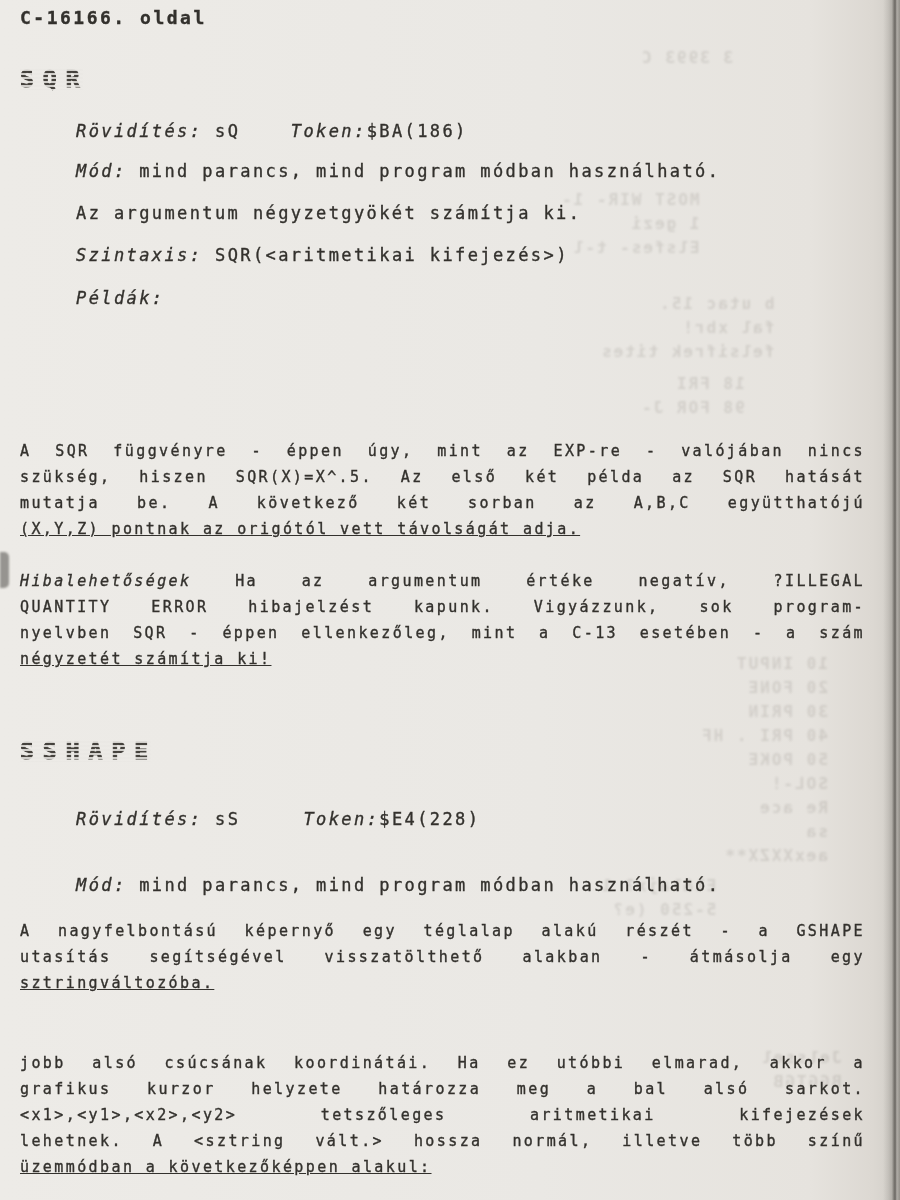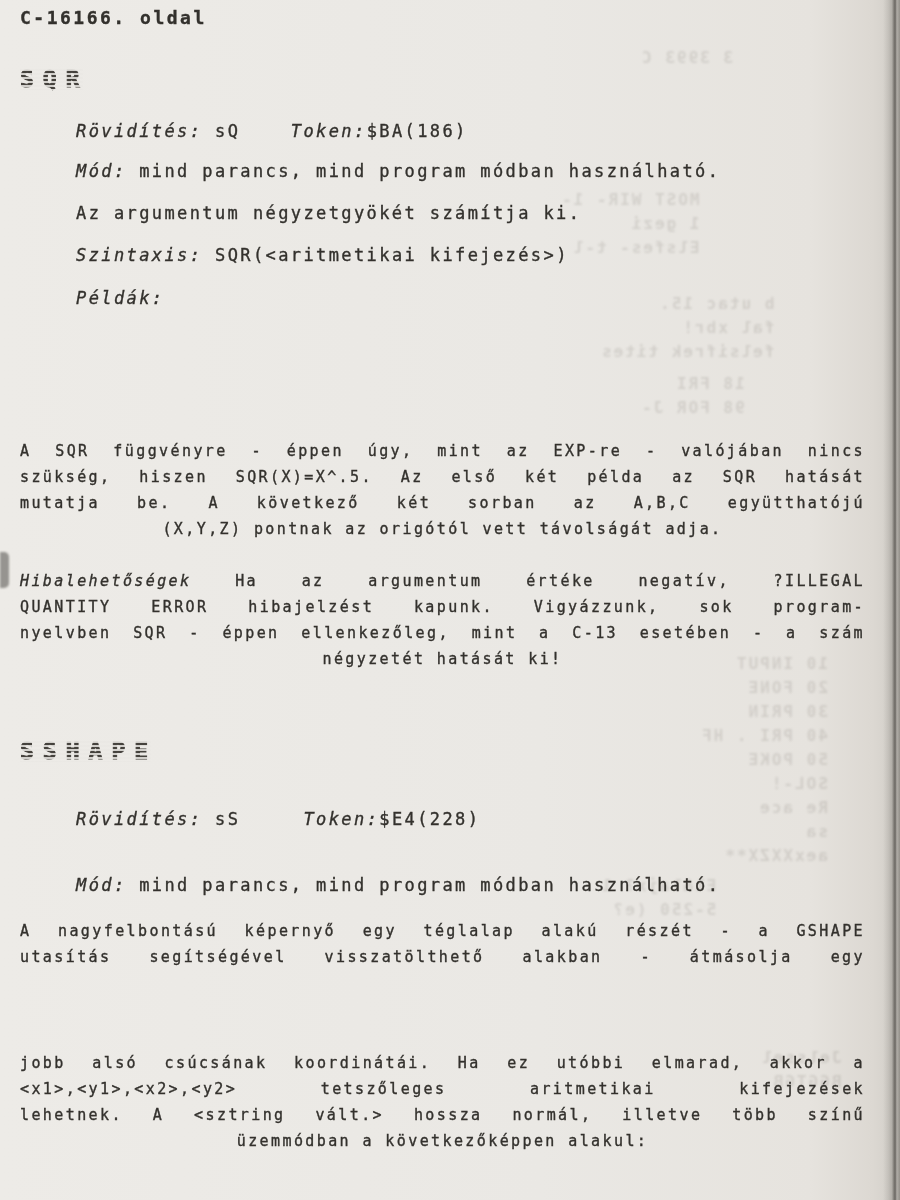--- a/index.html
+++ b/index.html
@@ -14,21 +14,21 @@
        font-size:18px;font-weight:bold;letter-spacing:2.5px;white-space:pre;}
   .title{position:absolute;left:20px;font-size:23px;font-weight:bold;letter-spacing:9px;
          color:#45423d;-webkit-text-stroke:1px #45423d;line-height:30px;}
   .title::after{content:"";position:absolute;inset:3px 6px 4px 0;pointer-events:none;
          background:repeating-linear-gradient(to bottom,rgba(234,232,228,0) 0 2px,rgba(234,232,228,0.85) 2px 4px);}
   .line{position:absolute;left:32px;width:845px;font-size:17px;letter-spacing:2.4px;white-space:pre;line-height:22px;margin-left:44px;}
   .it{font-style:italic;}
   .code{position:absolute;left:20px;width:845px;font-size:17px;letter-spacing:2.4px;white-space:pre;line-height:24px;}
   .par{position:absolute;left:20px;width:845px;font-size:15px;letter-spacing:2.4px;line-height:26px;}
   .jl{text-align:justify;text-align-last:justify;}
-  .ll{text-align:center;}
+  .ll{text-align:left;text-decoration:underline;}
   .ghost{position:absolute;color:rgba(70,64,56,0.13);filter:blur(1.1px);transform:scaleX(-1);
          font-size:16px;letter-spacing:2px;white-space:pre-line;line-height:24px;
          -webkit-text-stroke:0 transparent;font-weight:bold;}
   .edge{position:absolute;top:0;right:0;width:17px;height:1200px;pointer-events:none;
         background:linear-gradient(to right,rgba(60,56,50,0) 0%,rgba(60,56,50,0.10) 30%,
                    rgba(60,56,50,0.22) 52%,rgba(45,42,38,0.55) 66%,rgba(45,42,38,0.60) 72%,
                    rgba(80,76,70,0.25) 82%,rgba(60,56,50,0.40) 100%);}
   .smudge{position:absolute;left:0;top:552px;width:9px;height:36px;background:rgba(45,42,38,0.45);
           border-radius:0 5px 5px 0;filter:blur(1px);}
 </style>
@@ -82,37 +82,39 @@
     <div class="jl">A SQR függvényre - éppen úgy, mint az EXP-re - valójában nincs</div>
     <div class="jl">szükség, hiszen SQR(X)=X^.5. Az első két példa az SQR hatását</div>
     <div class="jl">mutatja be. A következő két sorban az A,B,C együtthatójú</div>
     <div class="ll">(X,Y,Z) pontnak az origótól vett távolságát adja.</div>
   </div>
 
   <div class="par" style="top:568px">
     <div class="jl"><span class="it">Hibalehetőségek</span><span> Ha az argumentum értéke negatív, ?ILLEGAL</span></div>
     <div class="jl">QUANTITY ERROR hibajelzést kapunk. Vigyázzunk, sok program-</div>
     <div class="jl">nyelvben SQR - éppen ellenkezőleg, mint a C-13 esetében - a szám</div>
-    <div class="ll">négyzetét hatását ki!</div>
+    <div class="ll">négyzetét számítja ki!</div>
   </div>
 
   <div class="title" style="top:736px">SSHAPE</div>
 
   <div class="line" style="top:808px"><span class="it">Rövidítés:</span><span> sS     </span><span class="it">Token:</span><span>$E4(228)</span></div>
 
   <div class="line" style="top:874px"><span class="it">Mód:</span><span> mind parancs, mind program módban használható.</span></div>
 
   <div class="par" style="top:918px">
     <div class="jl">A nagyfelbontású képernyő egy téglalap alakú részét - a GSHAPE</div>
     <div class="jl">utasítás segítségével visszatölthető alakban - átmásolja egy</div>
+    <div class="ll">sztringváltozóba.</div>
   </div>
 
 
   <div class="par" style="top:1050px">
     <div class="jl">jobb alsó csúcsának koordinátái. Ha ez utóbbi elmarad, akkor a</div>
+    <div class="jl">grafikus kurzor helyzete határozza meg a bal alsó sarkot.</div>
     <div class="jl">&lt;x1&gt;,&lt;y1&gt;,&lt;x2&gt;,&lt;y2&gt; tetszőleges aritmetikai kifejezések</div>
     <div class="jl">lehetnek. A &lt;sztring vált.&gt; hossza normál, illetve több színű</div>
     <div class="ll">üzemmódban a következőképpen alakul:</div>
   </div>
 
   <div class="smudge"></div>
   <div class="edge"></div>
 </div>
 
 </body></html>

